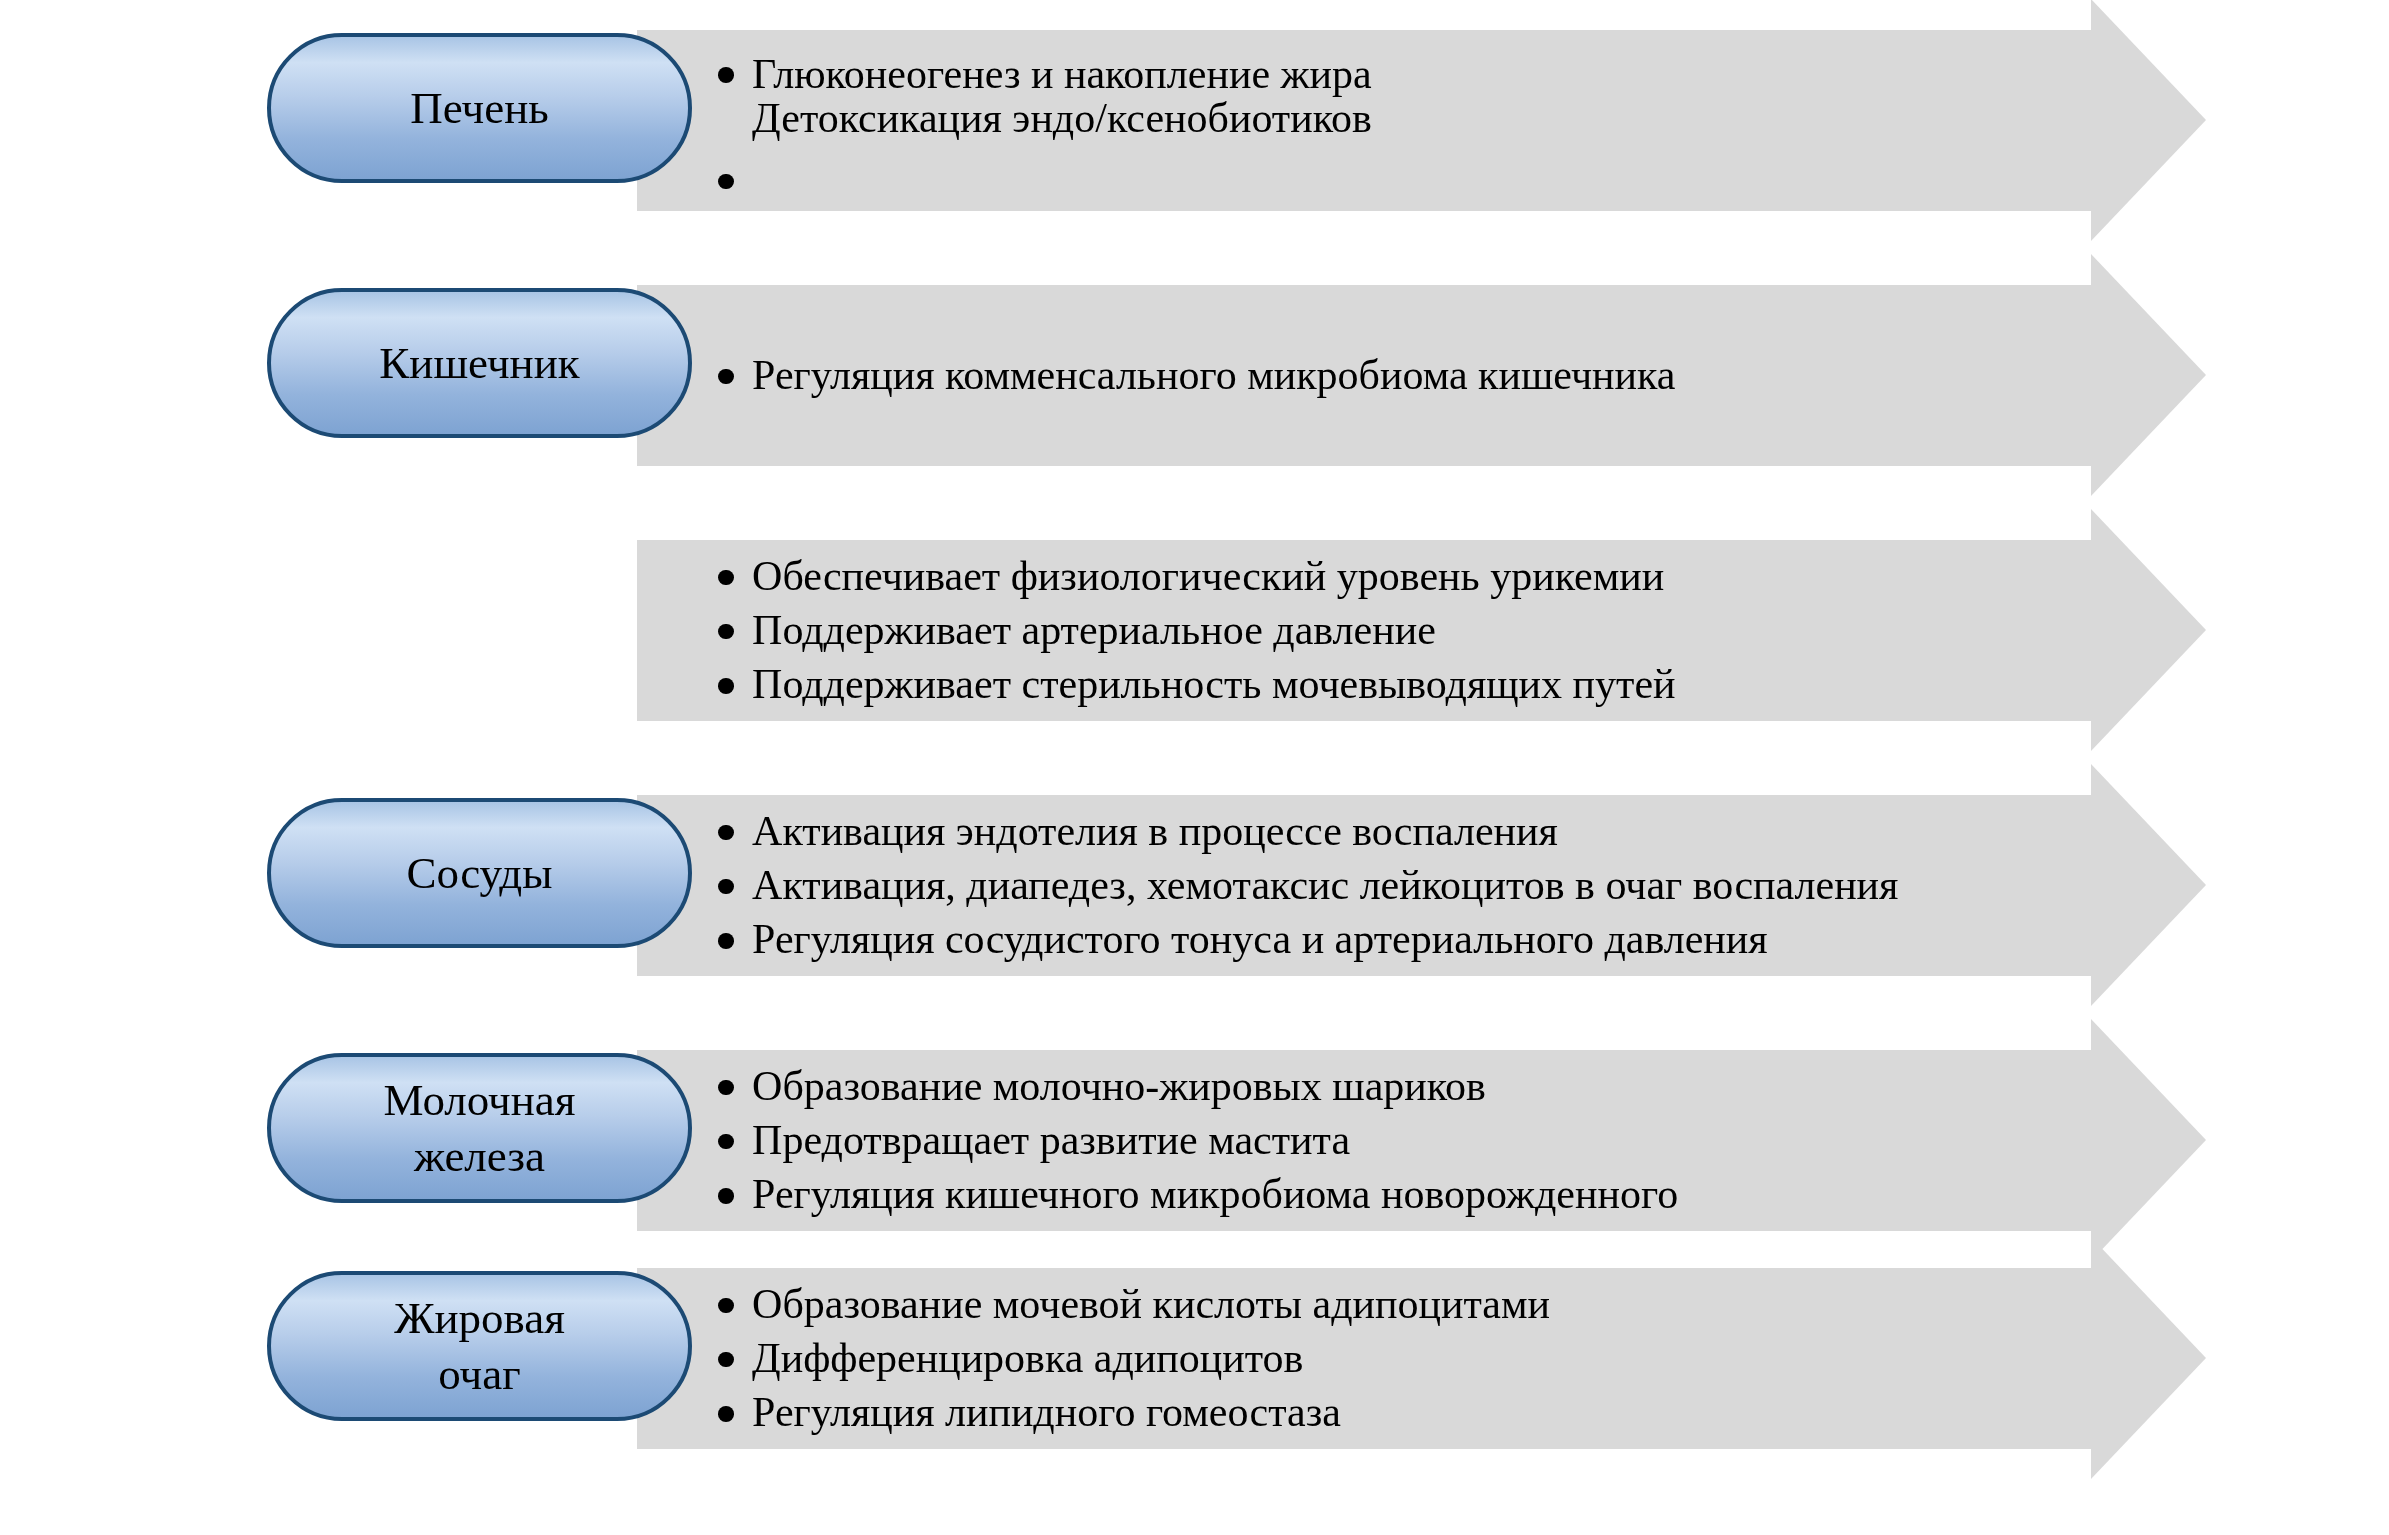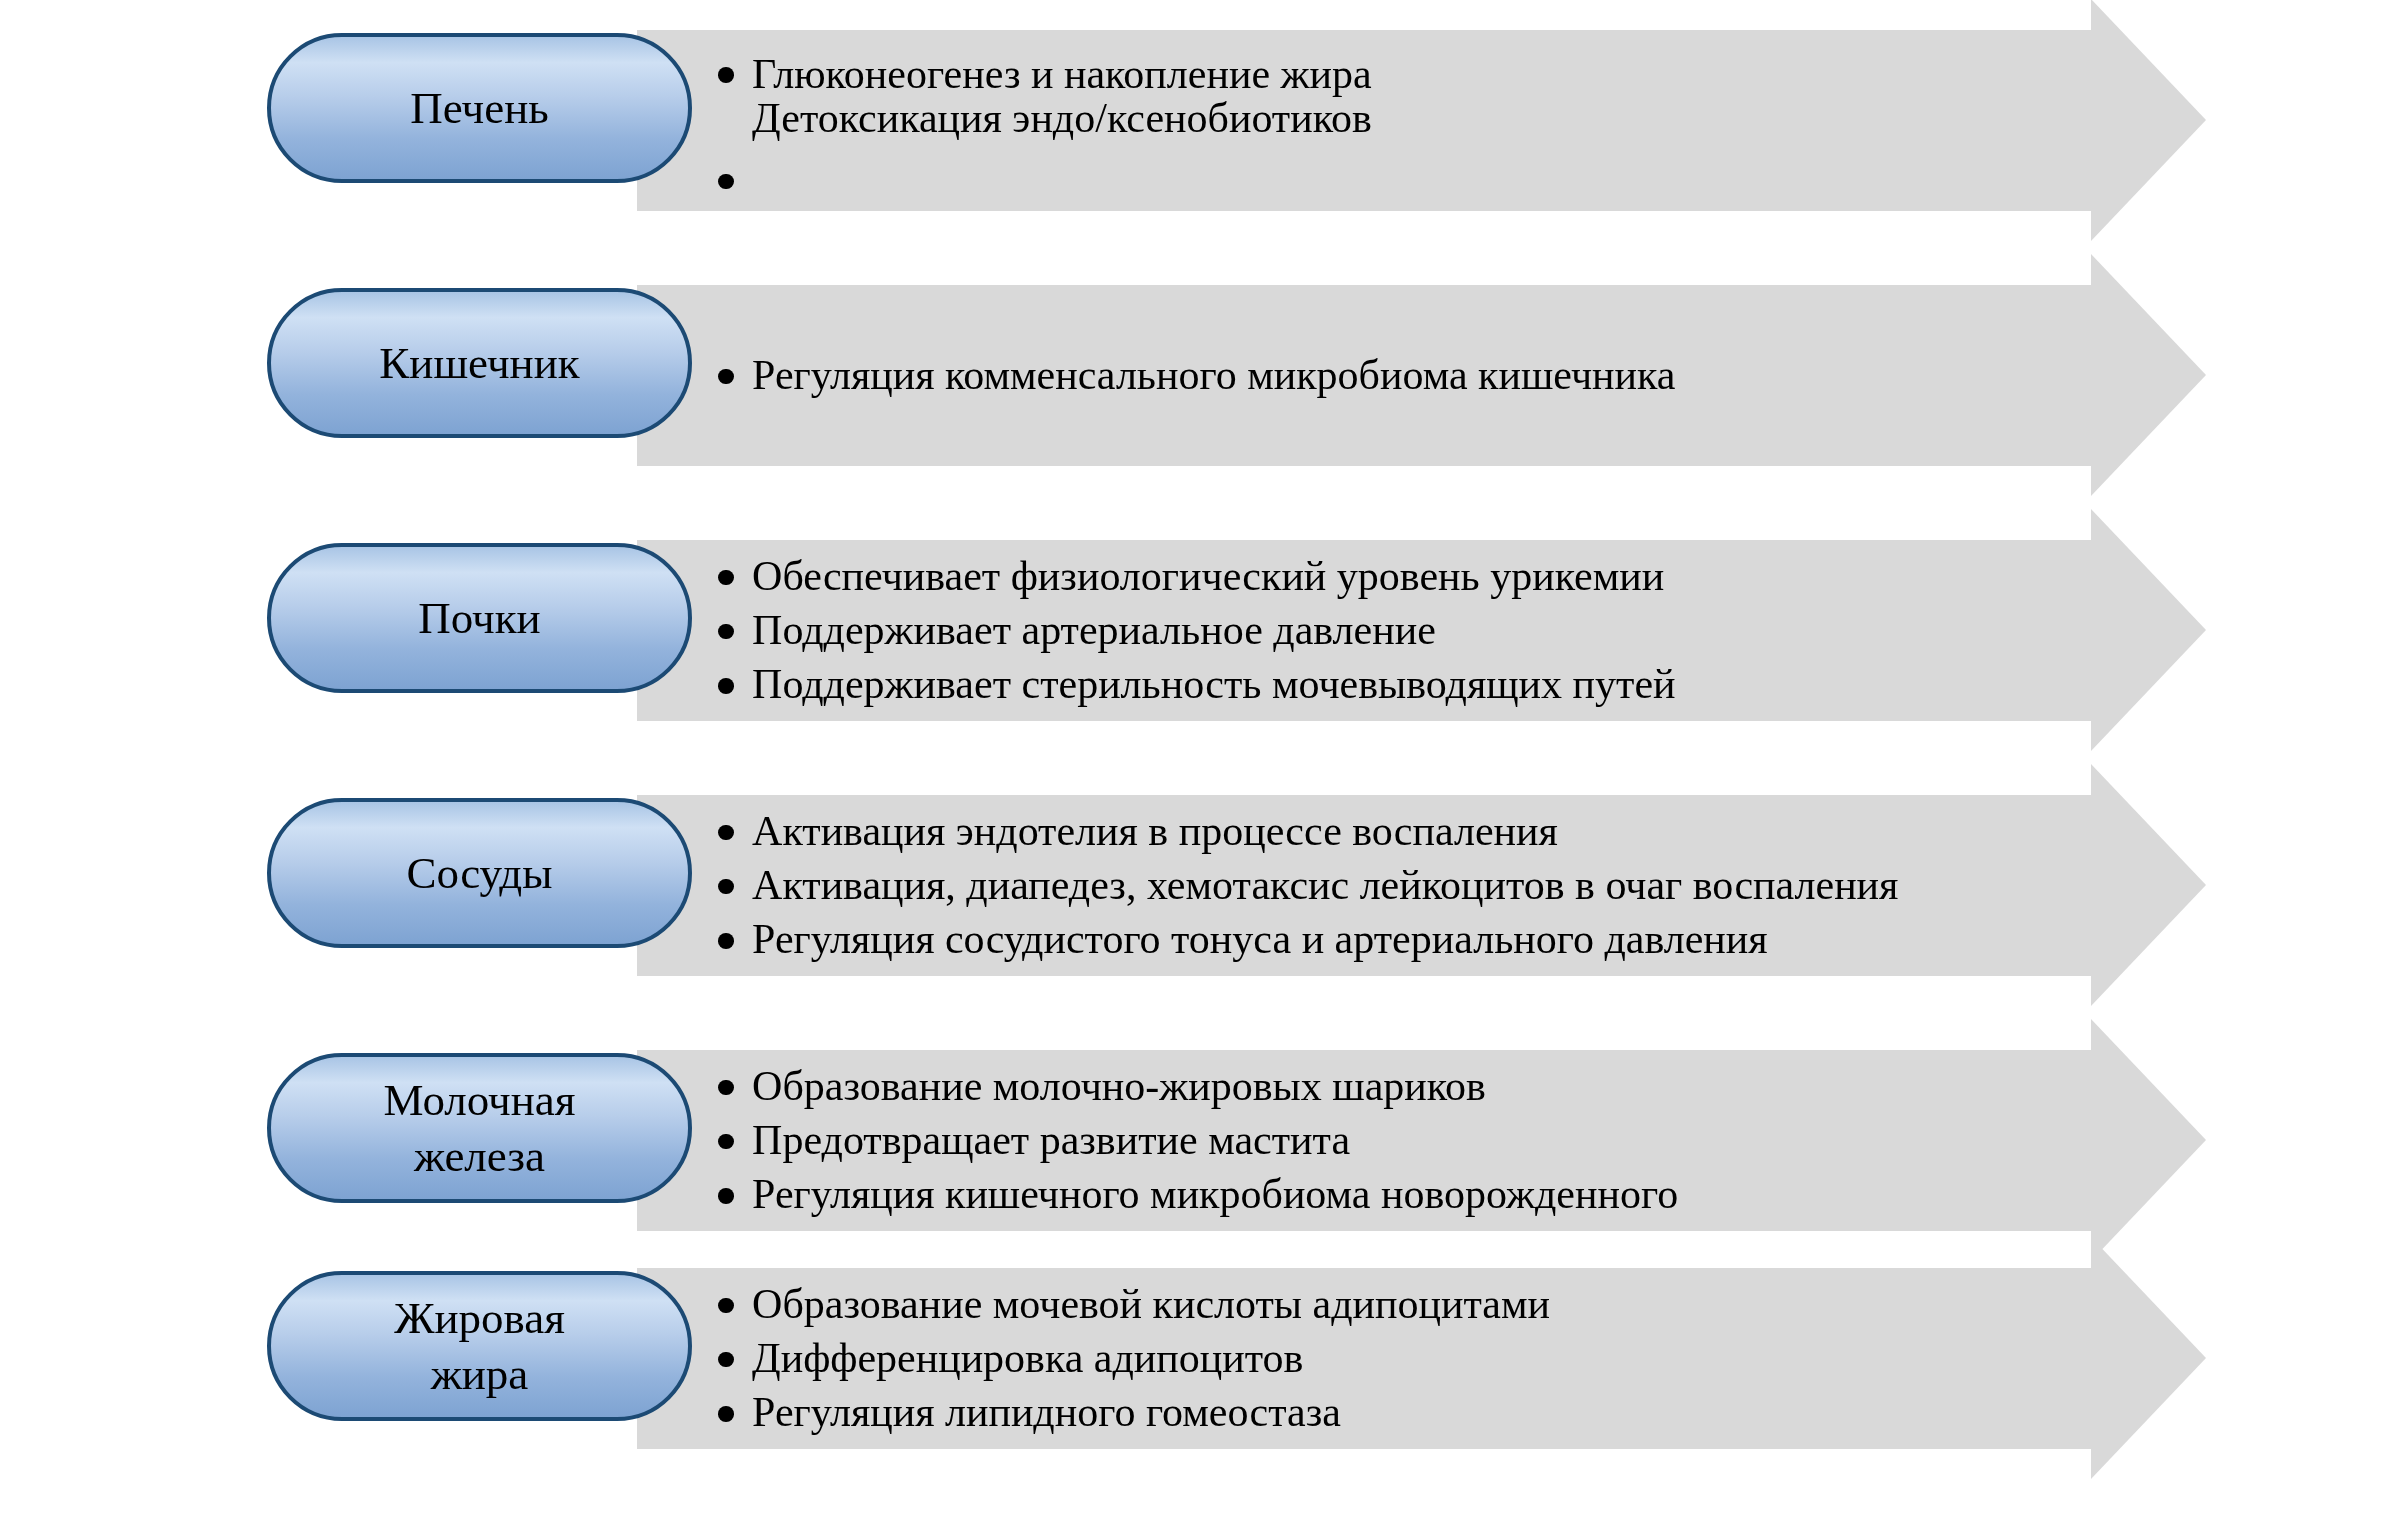--- a/index.html
+++ b/index.html
@@ -143,25 +143,20 @@
           </span>
         </div>
         <div class="bullet">
           <span class="bullet-dot"></span>
           <span class="bullet-text">
             <span>Поддерживает стерильность мочевыводящих путей</span>
           </span>
         </div>
       </div>
     </div>
-    <div class="pill">
-      <span class="pill-label">
-        <span>Почки</span>
-      </span>
-    </div>
   </div>
 
   <div class="row" style="top:795px">
     <div class="band">
       <div class="arrow-head"></div>
       <div class="bullets">
         <div class="bullet">
           <span class="bullet-dot"></span>
           <span class="bullet-text">
             <span>Активация эндотелия в процессе воспаления</span>
@@ -240,19 +235,19 @@
           <span class="bullet-dot"></span>
           <span class="bullet-text">
             <span>Регуляция липидного гомеостаза</span>
           </span>
         </div>
       </div>
     </div>
     <div class="pill">
       <span class="pill-label">
         <span>Жировая</span>
-        <span>жира</span>
+        <span>очаг</span>
       </span>
     </div>
   </div>
 
 </div>
 
 
 </body></html>

